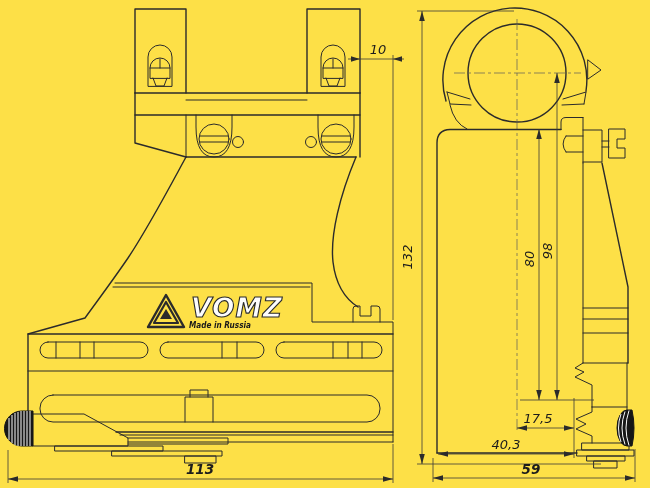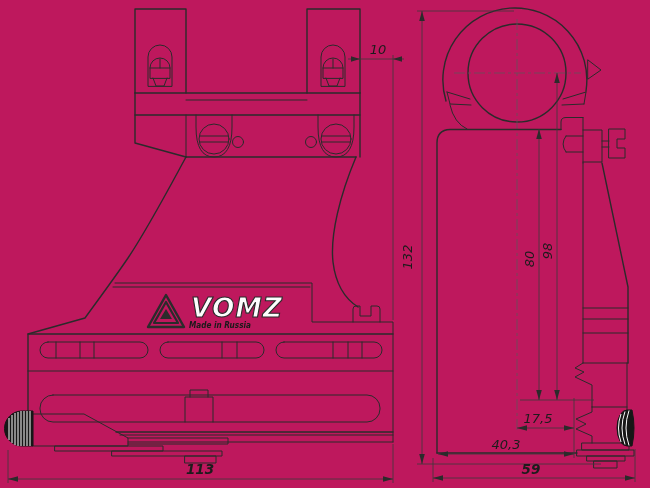--- a/index.html
+++ b/index.html
@@ -1,16 +1,16 @@
 <!DOCTYPE html>
 <html><head>
 <meta charset="utf-8">
 <style>
   html,body{margin:0;padding:0;background:#e8e8e8;}
-  .page{width:650px;height:488px;background:#be185d;position:relative;overflow:hidden;
+  .page{width:650px;height:488px;background:#fde047;position:relative;overflow:hidden;
         font-family:"DejaVu Sans",sans-serif;}
   svg{position:absolute;left:0;top:0;}
   .ol  {fill:none;stroke:#2b2b2b;stroke-width:1.4;stroke-linejoin:round;stroke-linecap:round;}
   .ol2 {fill:none;stroke:#2b2b2b;stroke-width:1;stroke-linejoin:round;stroke-linecap:round;}
   .dim {fill:none;stroke:#3a3a3a;stroke-width:0.8;}
   .ah  {fill:#2b2b2b;stroke:none;}
   .cl  {fill:none;stroke:#5a5a5a;stroke-width:0.7;stroke-dasharray:11 3 3 3;}
   .dark{fill:#161616;stroke:#161616;stroke-width:1;}
   .hatch{stroke:#fbfbfb;stroke-width:1;fill:none;}
   .dim-text{font:italic 13px "DejaVu Sans",sans-serif;fill:#1c1c1c;}

